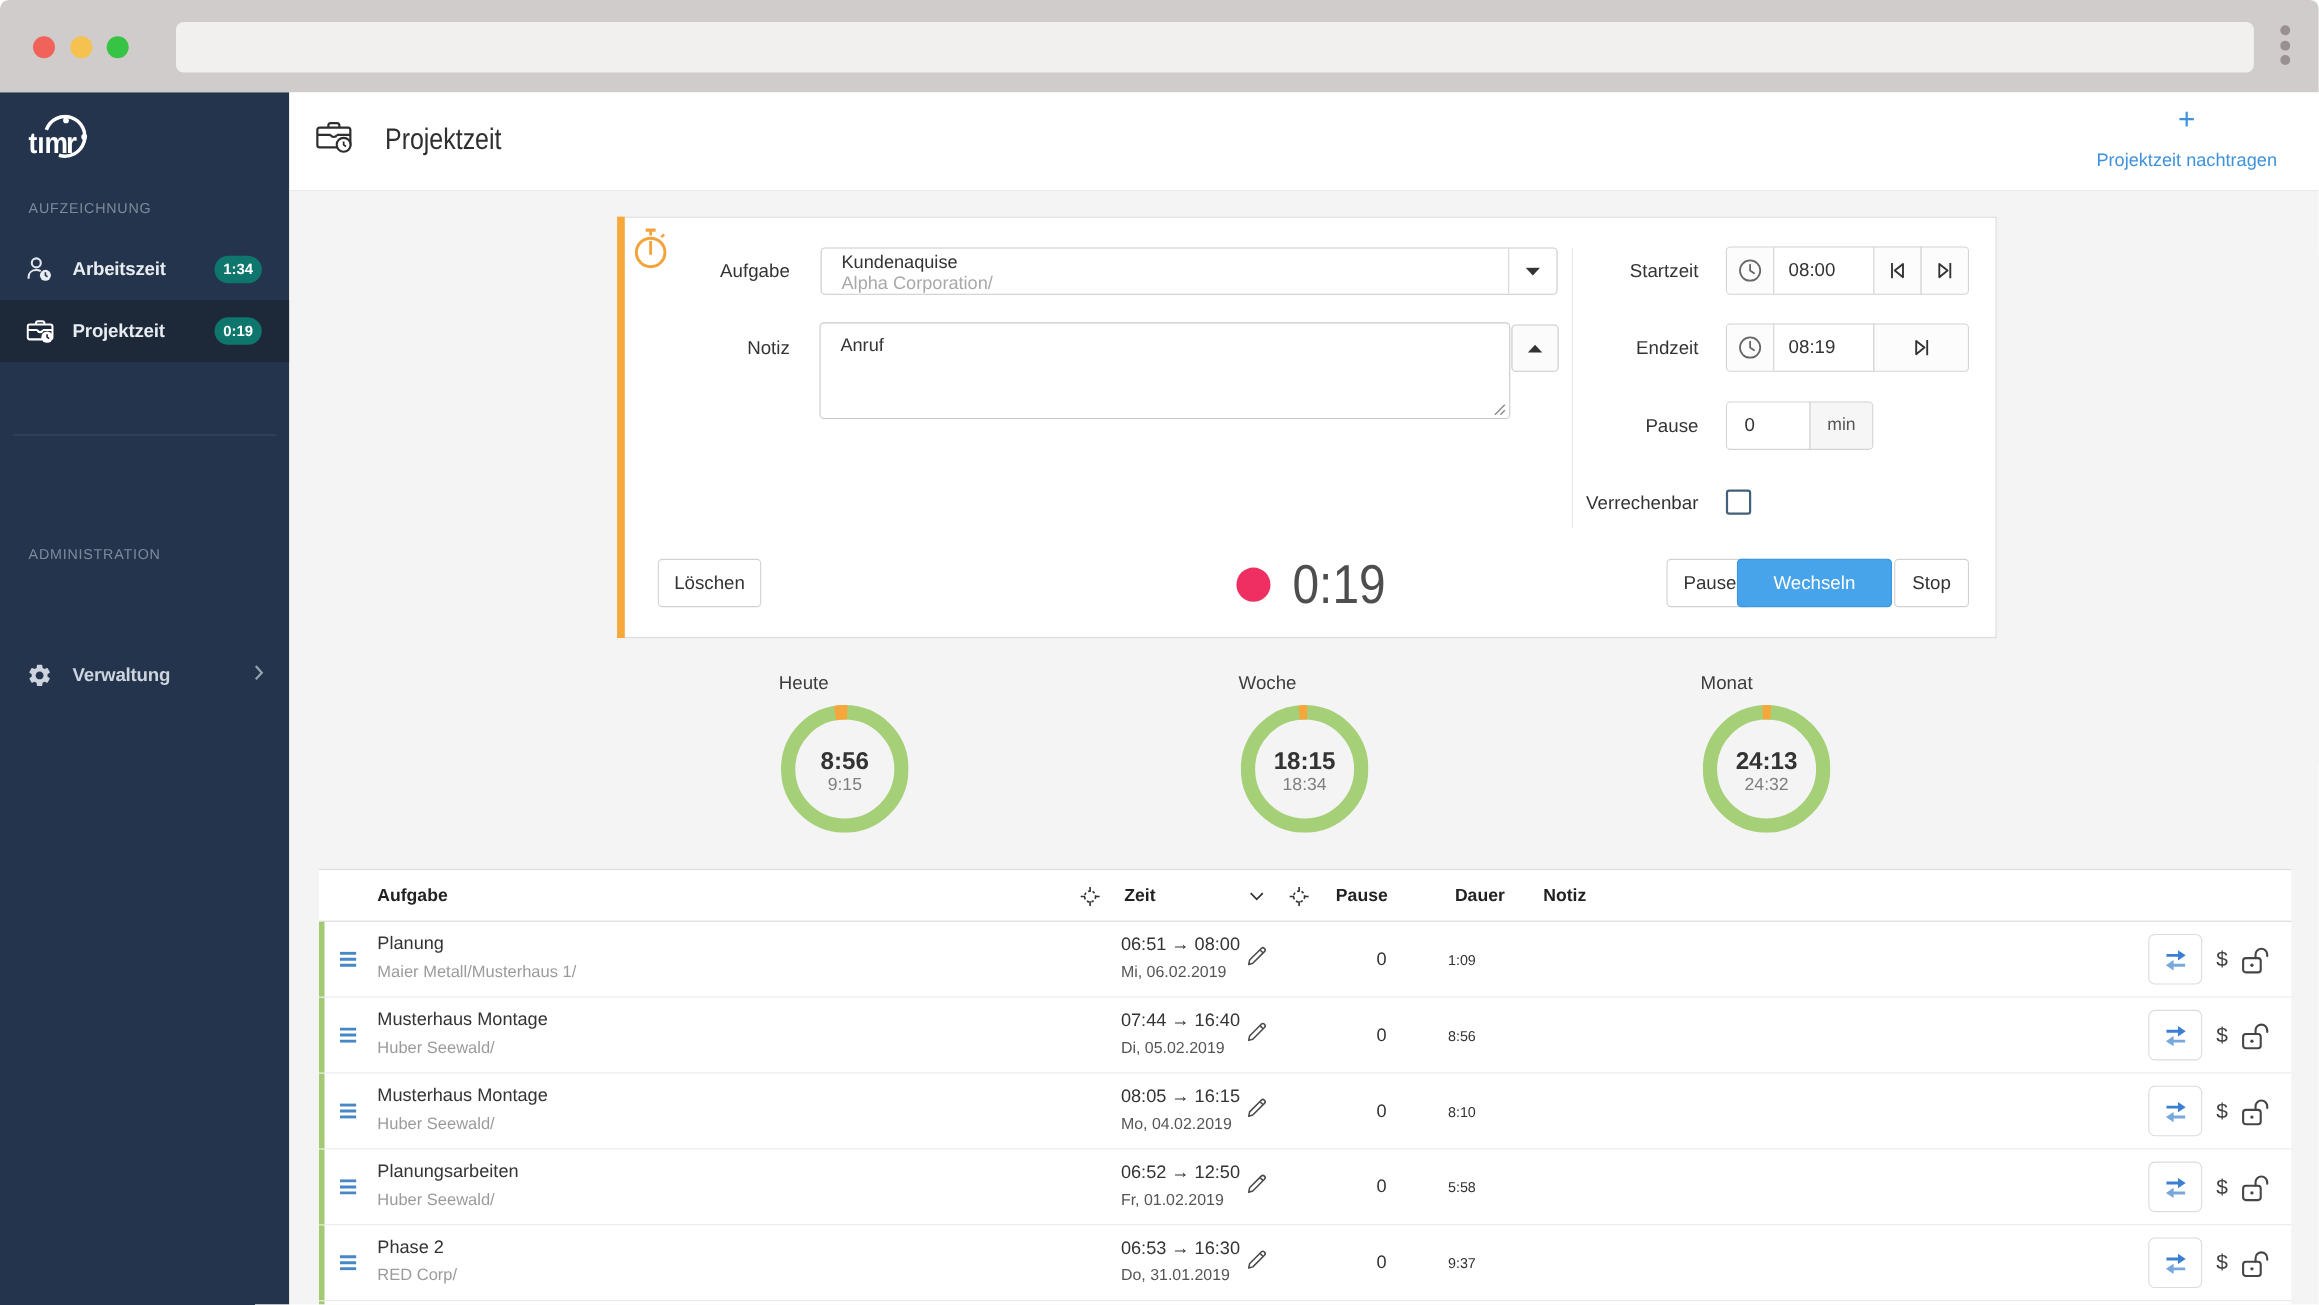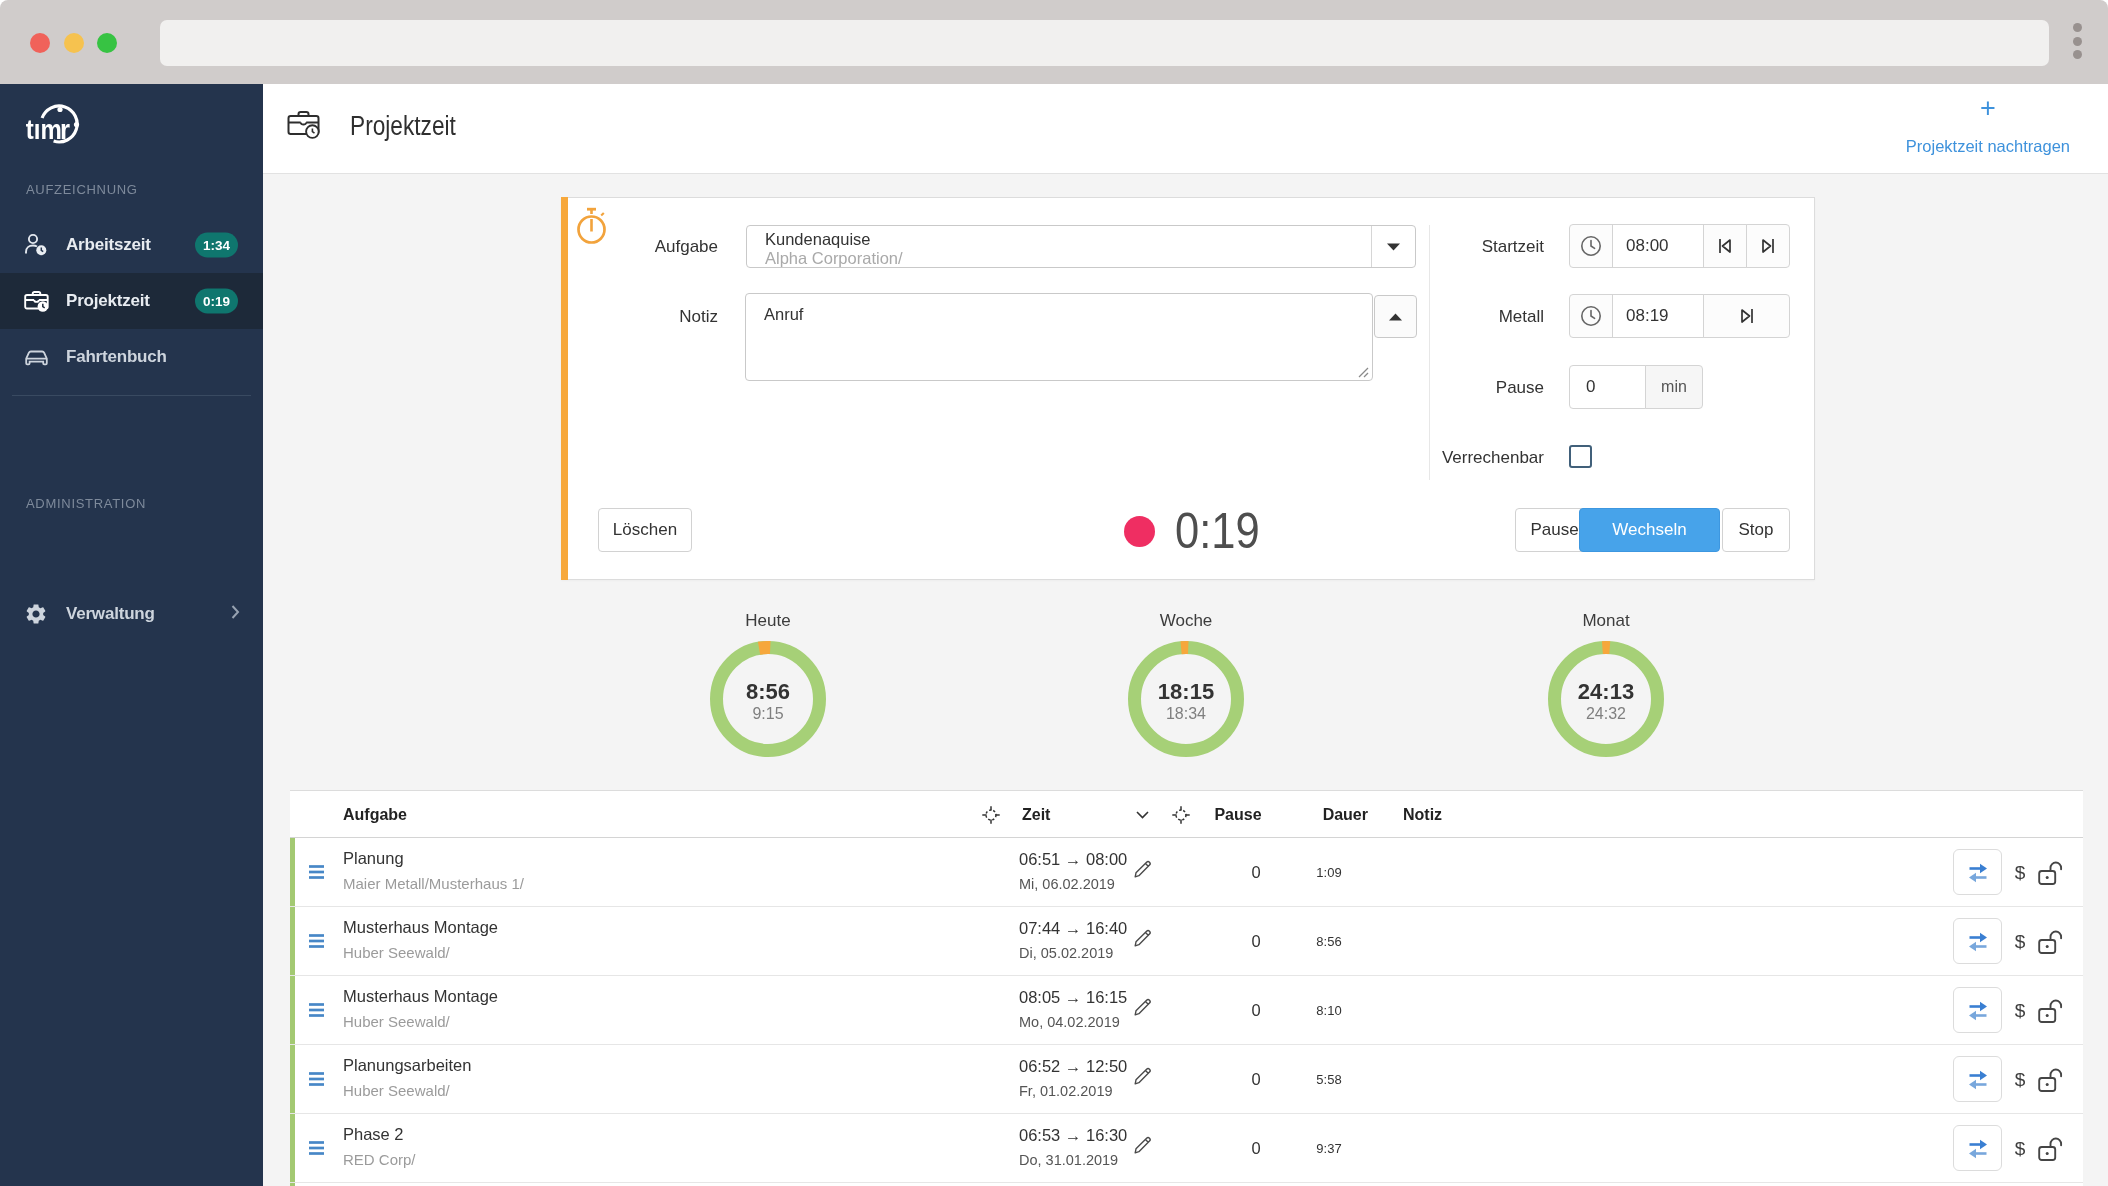--- a/index.html
+++ b/index.html
@@ -48,21 +48,21 @@
   .grp { position:absolute; height:44px; }
   .timefield { background:#fff; font-size:17px; color:#333; }
   .btn { position:absolute; height:44px; background:#fff; border:1px solid #d2d2d2; border-radius:4px; font-size:17px; color:#333; text-align:center; line-height:42px; }
   #wechseln { background:#47a3ea; border-color:#3d97e0; color:#fff; }
   .cc { display:flex; align-items:center; justify-content:center; }
 
   #bigdot { left:1124px; top:516px; width:31px; height:31px; border-radius:50%; background:#ef2e62; }
   #bigtime { left:1175px; top:502px; font-size:50px; color:#4e4e4e; transform:scaleX(0.87); transform-origin:left top; }
 
   
-  .donutlab { position:absolute; top:611px; width:120px; text-align:center; font-size:17px; color:#3c3c3c; }
+  .donutlab { position:absolute; top:611px; width:120px; font-size:17px; color:#3c3c3c; }
   .donut { position:absolute; top:641px; width:116px; height:116px; }
   .dmain { position:absolute; width:116px; text-align:center; top:40px; font-size:22px; line-height:1; font-weight:700; color:#333; }
   .dsub { position:absolute; width:116px; text-align:center; top:65px; font-size:16px; line-height:1; color:#7f7f7f; }
 
   
   #thead { left:290px; top:790px; width:1793px; height:48px; background:#fff; border-top:1px solid #dcdcdc; border-bottom:1px solid #d4d4d4; }
   .th { position:absolute; top:0; height:48px; line-height:48px; font-size:16px; font-weight:700; color:#222; }
   .row { position:absolute; left:290px; width:1793px; height:69px; background:#fff; border-bottom:1px solid #e6e6e6; }
   .row .gbar { position:absolute; left:0; top:0; width:5px; height:68px; background:#a3c972; }
   .row .name { position:absolute; left:53px; top:11px; font-size:16.5px; color:#333; }
@@ -115,29 +115,20 @@
           <path d="M8.7 5.5 V4.2 a1.7 1.7 0 0 1 1.7-1.7 h4.2 a1.7 1.7 0 0 1 1.7 1.7 V5.5"></path>
           <rect x="1.2" y="5.5" width="22.5" height="13.5" rx="1.8"></rect>
           <path d="M1.2 10.5 h9 M14.8 10.5 h8.9 M10.2 10.5 a2.3 1.9 0 0 0 4.6 0"></path>
         </g>
         <circle cx="18.8" cy="17" r="5.2" fill="#ffffff"></circle>
         <path d="M18.8 14.3 v2.7 l1.9 1.3" stroke="#1d2939" stroke-width="1.5" fill="none"></path>
       </svg>
     <span class="txt">Projektzeit</span>
     <span class="badge">0:19</span>
   </div>
-  <div class="navitem" style="top:245px;">
-    <svg class="ic" width="25" height="19" viewBox="0 0 25 19">
-        <g stroke="#cdd4dd" stroke-width="1.8" fill="none">
-          <path d="M2.2 11.2 L4.8 5.4 a2.3 2.3 0 0 1 2.1-1.4 h11.2 a2.3 2.3 0 0 1 2.1 1.4 l2.6 5.8 v4.6 a1 1 0 0 1 -1 1 h-1.6 a1 1 0 0 1 -1-1 v-1.6 H5.6 v1.6 a1 1 0 0 1 -1 1 H3.2 a1 1 0 0 1 -1-1 Z"></path>
-          <path d="M2.2 11.2 h20.6"></path>
-        </g>
-      </svg>
-    <span class="txt" style="color:#cdd4dd;">Fahrtenbuch</span>
-  </div>
   <div class="abs" style="left:12px;top:311px;width:239px;height:1px;background:#394a61;"></div>
   <div class="sect" style="top:412px;">ADMINISTRATION</div>
   <div class="navitem" style="top:502px;">
     <svg class="ic" width="24" height="24" viewBox="0 0 24 24">
         <path fill="#cdd4dd" fill-rule="evenodd" d="M19.14 12.94c.04-.3.06-.61.06-.94 0-.32-.02-.64-.07-.94l2.03-1.58c.18-.14.23-.41.12-.61l-1.92-3.32c-.12-.22-.37-.29-.59-.22l-2.39.96c-.5-.38-1.03-.7-1.62-.94l-.36-2.54c-.04-.24-.24-.41-.48-.41h-3.84c-.24 0-.43.17-.47.41l-.36 2.54c-.59.24-1.13.57-1.62.94l-2.39-.96c-.22-.08-.47 0-.59.22L2.74 8.87c-.12.21-.08.47.12.61l2.03 1.58c-.05.3-.09.63-.09.94s.02.64.07.94l-2.03 1.58c-.18.14-.23.41-.12.61l1.92 3.32c.12.22.37.29.59.22l2.39-.96c.5.38 1.03.7 1.62.94l.36 2.54c.05.24.24.41.48.41h3.84c.24 0 .44-.17.47-.41l.36-2.54c.59-.24 1.13-.56 1.62-.94l2.39.96c.22.08.47 0 .59-.22l1.92-3.32c.12-.22.07-.47-.12-.61l-2.01-1.58zM12 15.6c-1.98 0-3.6-1.62-3.6-3.6s1.62-3.6 3.6-3.6 3.6 1.62 3.6 3.6-1.62 3.6-3.6 3.6z"></path>
       </svg>
     <span class="txt" style="color:#cdd4dd;">Verwaltung</span>
     <span class="chev"><svg width="9" height="15" viewBox="0 0 9 15">
           <polyline points="1.5,1.5 7,7.5 1.5,13.5" fill="none" stroke="#97a2b1" stroke-width="2"></polyline>
         </svg></span>
@@ -194,21 +185,21 @@
     <polygon points="0,7.5 13,7.5 6.5,0.5" fill="#333"></polygon>
   </svg>
 <svg class="abs" style="left:1357px;top:366px;" width="12" height="12" viewBox="0 0 12 12">
     <g stroke="#8a8a8a" stroke-width="1.3">
       <line x1="2" y1="11" x2="11" y2="2"></line>
       <line x1="7" y1="11" x2="11" y2="7"></line>
     </g>
   </svg>
 
 <div class="flabel" style="left:1406px;top:237px;width:138px;">Startzeit</div>
-<div class="flabel" style="left:1406px;top:307px;width:138px;">Metall</div>
+<div class="flabel" style="left:1406px;top:307px;width:138px;">Endzeit</div>
 <div class="flabel" style="left:1406px;top:378px;width:138px;">Pause</div>
 <div class="flabel" style="left:1406px;top:448px;width:138px;">Verrechenbar</div>
 
 <div class="grp abs" style="left:1569px;top:224px;width:221px;">
   <div class="seg cc" style="left:0;width:44px;border-radius:4px 0 0 4px;">
     <svg width="22" height="22" viewBox="0 0 22 22">
         <circle cx="11" cy="11" r="9.2" fill="none" stroke="#666" stroke-width="1.6"></circle>
         <path d="M11 5.6 V11 L14.6 13.4" fill="none" stroke="#666" stroke-width="1.6" stroke-linecap="round"></path>
       </svg>
   </div>

